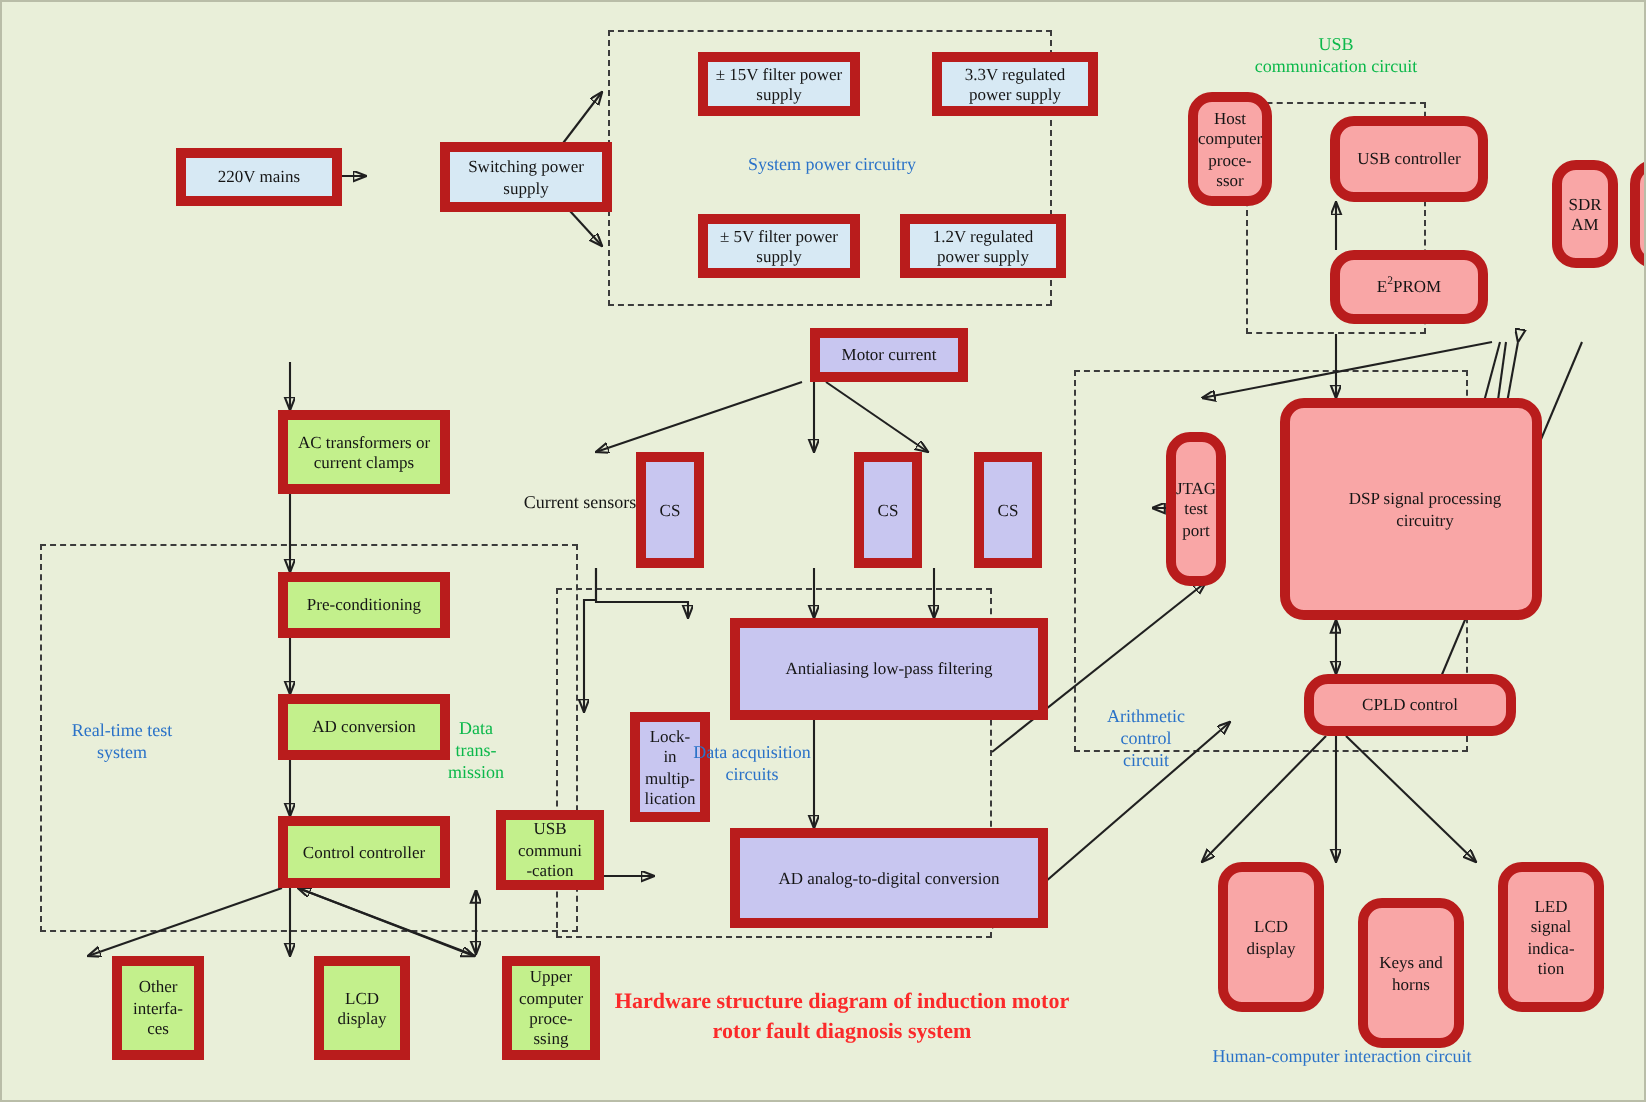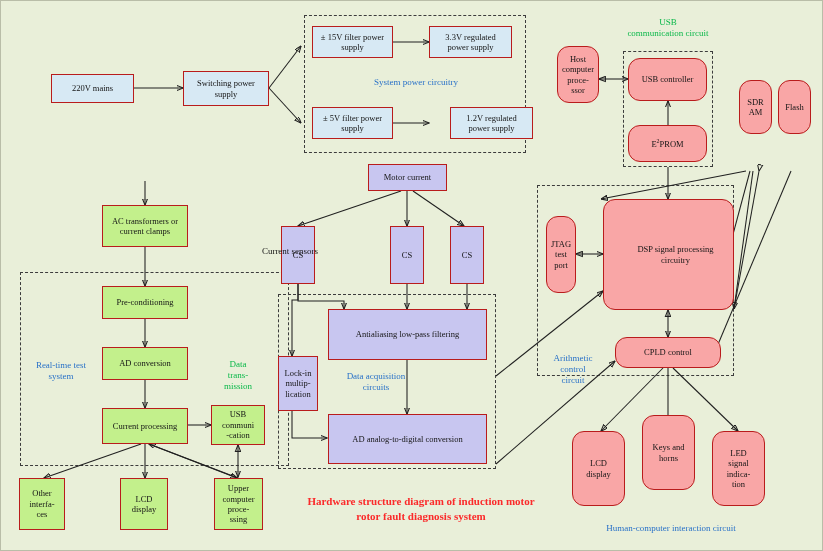--- a/index.html
+++ b/index.html
@@ -10,28 +10,29 @@
     width:823px;height:551px;
     background:#e9efd9;
     border:1px solid #b9bda8;
     box-sizing:border-box;
     overflow:hidden;
   }
   
   .node{
     position:absolute;
     box-sizing:border-box;
-    border:1px solid #b91c1c;
+    border:5px solid #b91c1c;
     display:flex;align-items:center;justify-content:center;
     text-align:center;
     color:#151515;
     font-size:8.5px;
     line-height:1.22;
     padding:1px 2px;
     white-space:pre-line;
+    margin-left:37px;
   }
   .blue  {background:#d7e9f4;}
   .green {background:#c3f08c;}
   .purple{background:#c8c6f0;}
   .pink  {background:#f9a6a6;border-radius:12px;}
 
   
   .region{
     position:absolute;
     box-sizing:border-box;
@@ -135,28 +136,28 @@
 
   <div class="node blue" style="left:50px;top:73px;width:83px;height:29px;">220V mains</div>
   <div class="node blue" style="left:182px;top:70px;width:86px;height:35px;">Switching power
 supply</div>
   <div class="node blue" style="left:311px;top:25px;width:81px;height:32px;">± 15V filter power
 supply</div>
   <div class="node blue" style="left:311px;top:106px;width:81px;height:32px;">± 5V filter power
 supply</div>
   <div class="node blue" style="left:428px;top:25px;width:83px;height:32px;">3.3V regulated
 power supply</div>
-  <div class="node blue" style="left:449px;top:106px;width:83px;height:32px;">1.2V regulated
+  <div class="node blue" style="left:412px;top:106px;width:83px;height:32px;">1.2V regulated
 power supply</div>
 
   <div class="node green" style="left:101px;top:204px;width:86px;height:42px;">AC transformers or
 current clamps</div>
   <div class="node green" style="left:101px;top:285px;width:86px;height:33px;">Pre-conditioning</div>
   <div class="node green" style="left:101px;top:346px;width:86px;height:33px;">AD conversion</div>
-  <div class="node green" style="left:101px;top:407px;width:86px;height:36px;">Current processing</div>
+  <div class="node green" style="left:101px;top:407px;width:86px;height:36px;">Control controller</div>
   <div class="node green" style="left:210px;top:404px;width:54px;height:40px;">USB
 communi
 -cation</div>
   <div class="node green" style="left:18px;top:477px;width:46px;height:52px;">Other
 interfa-
 ces</div>
   <div class="node green" style="left:119px;top:477px;width:48px;height:52px;">LCD
 display</div>
   <div class="node green" style="left:213px;top:477px;width:49px;height:52px;">Upper
 computer
@@ -189,21 +190,21 @@
 
   <div class="node pink" style="left:545px;top:215px;width:30px;height:77px;">JTAG
 test
 port</div>
   <div class="node pink" style="left:602px;top:198px;width:131px;height:111px;padding-left:16px;">DSP signal processing
 circuitry</div>
   <div class="node pink" style="left:614px;top:336px;width:106px;height:31px;">CPLD control</div>
 
   <div class="node pink" style="left:571px;top:430px;width:53px;height:75px;">LCD
 display</div>
-  <div class="node pink" style="left:641px;top:414px;width:53px;height:75px;">Keys and
+  <div class="node pink" style="left:641px;top:448px;width:53px;height:75px;">Keys and
 horns</div>
   <div class="node pink" style="left:711px;top:430px;width:53px;height:75px;">LED
 signal
 indica-
 tion</div>
 
   <div class="caption cap-blue" style="left:340px;top:76px;width:150px;">System power circuitry</div>
   <div class="caption cap-green" style="left:592px;top:16px;width:150px;">USB
 communication circuit</div>
   <div class="caption cap-blue" style="left:22px;top:359px;width:76px;">Real-time test

